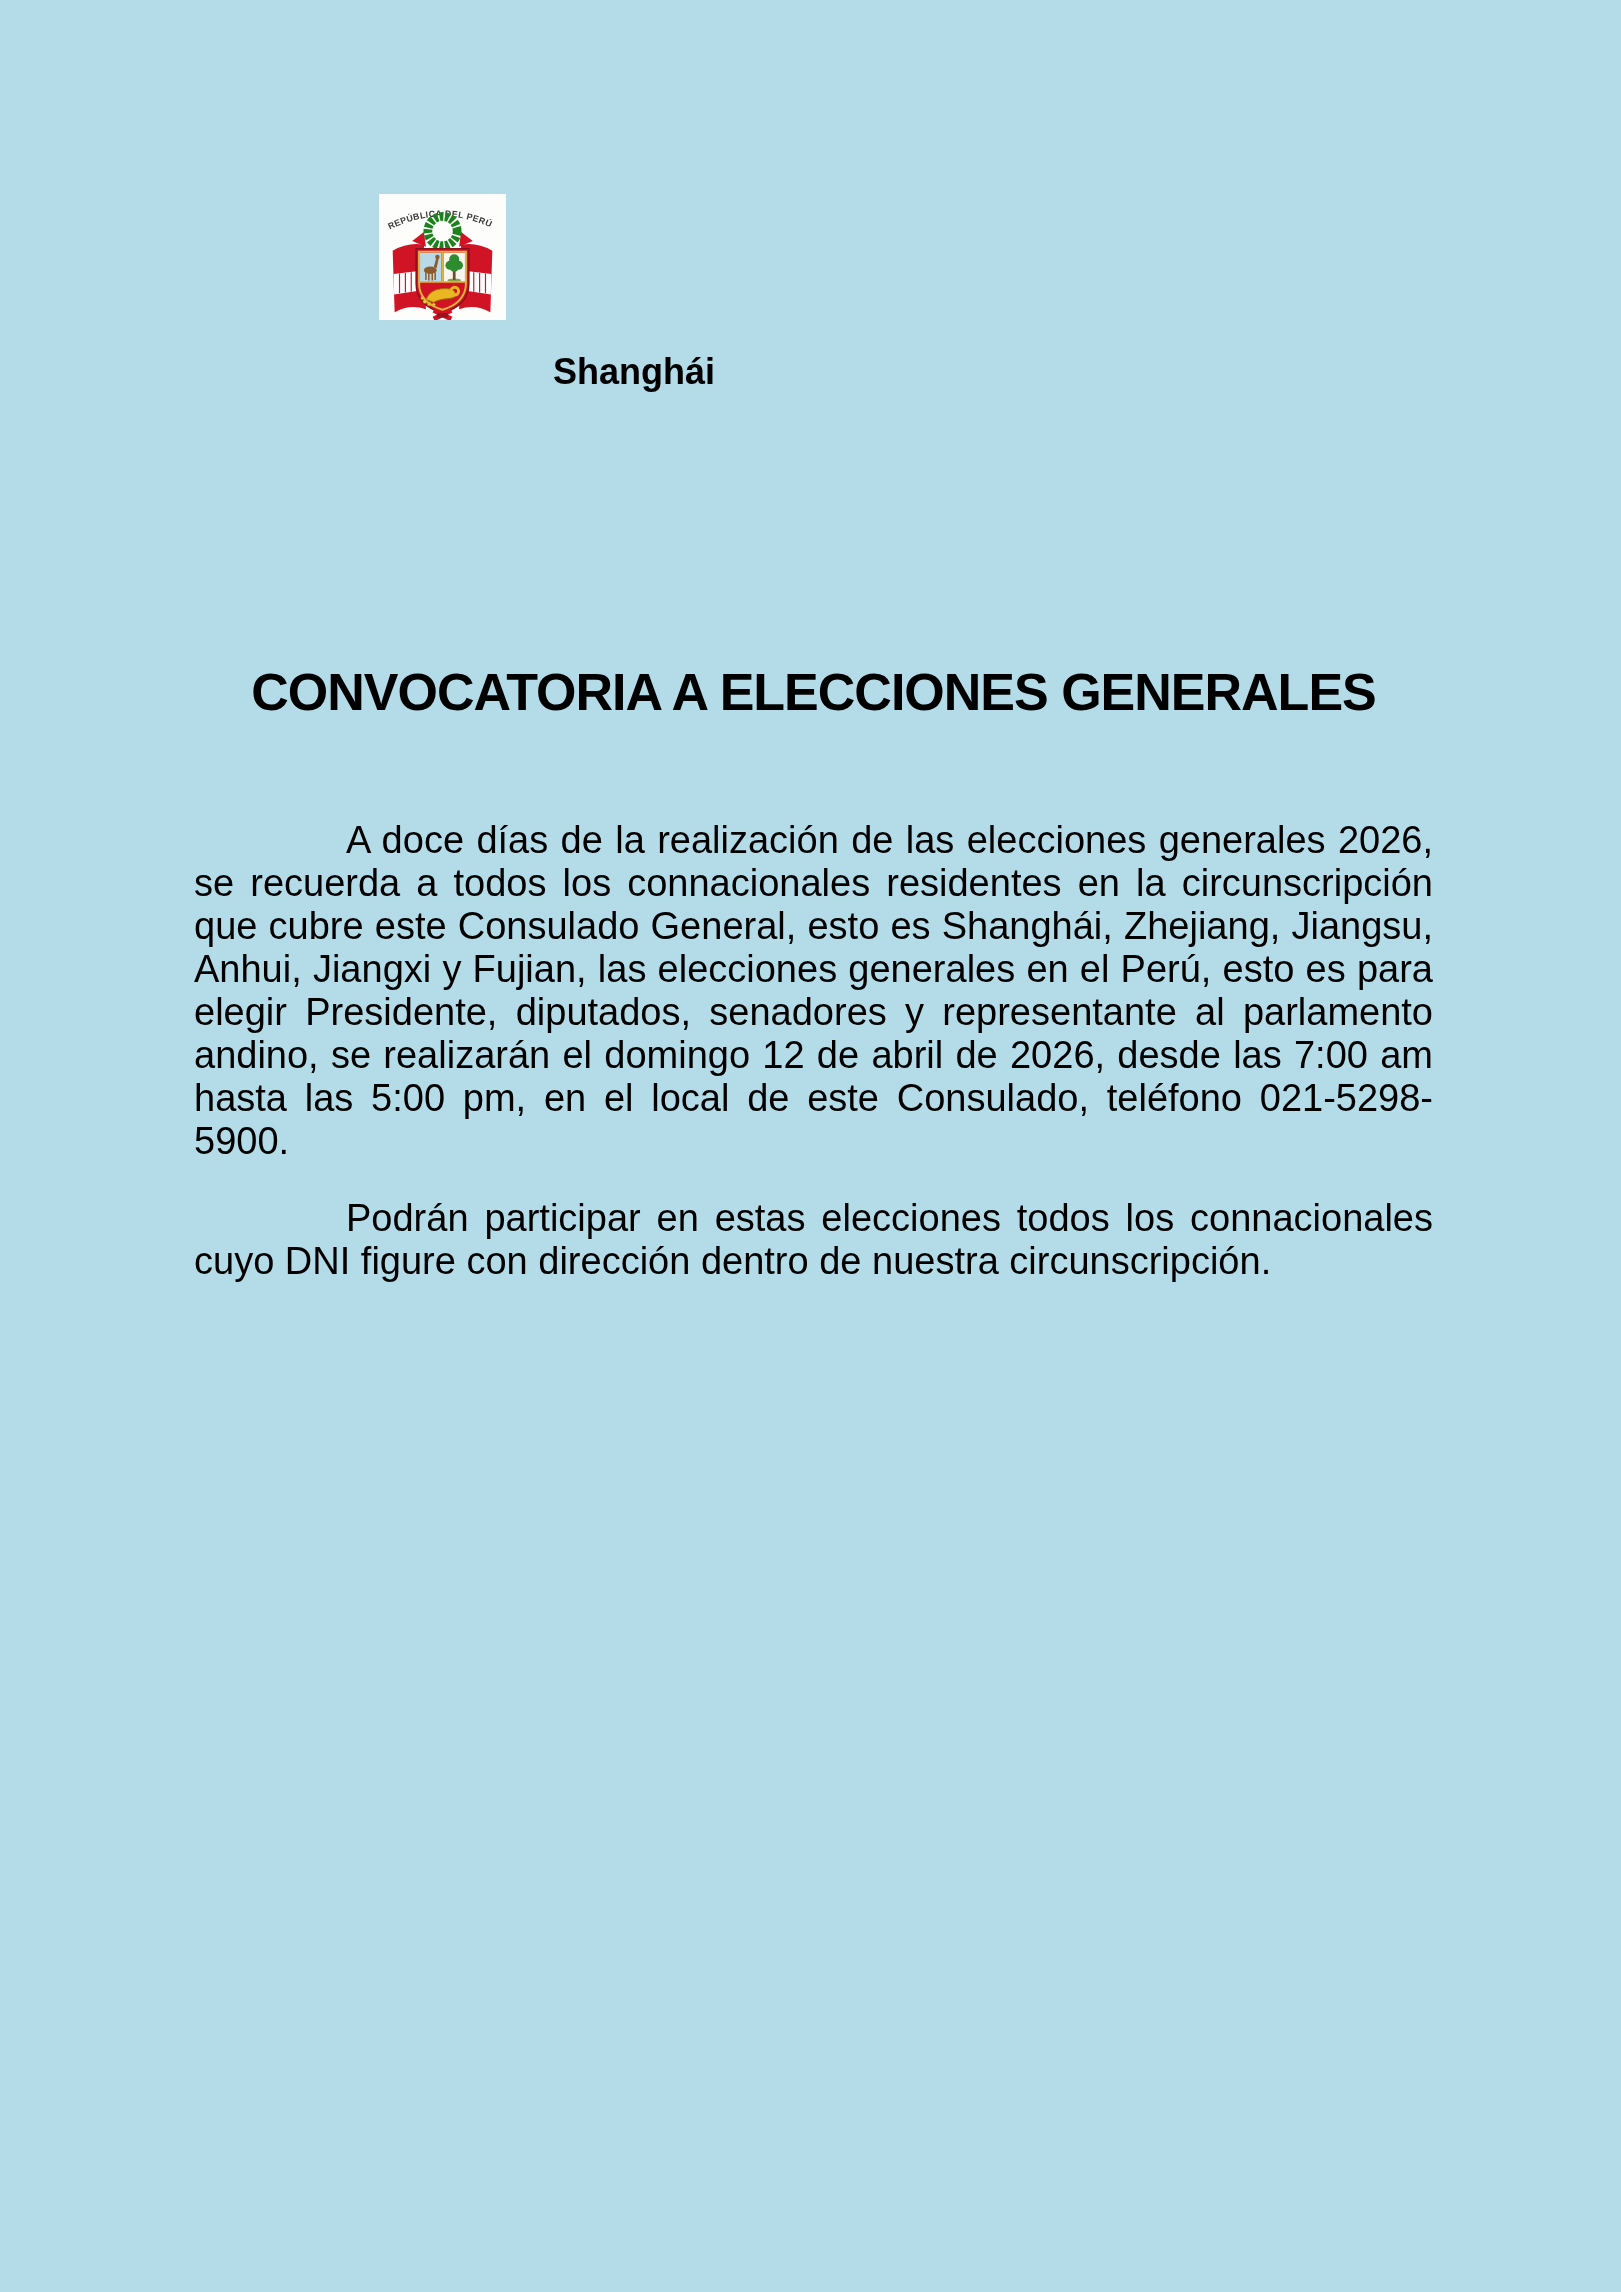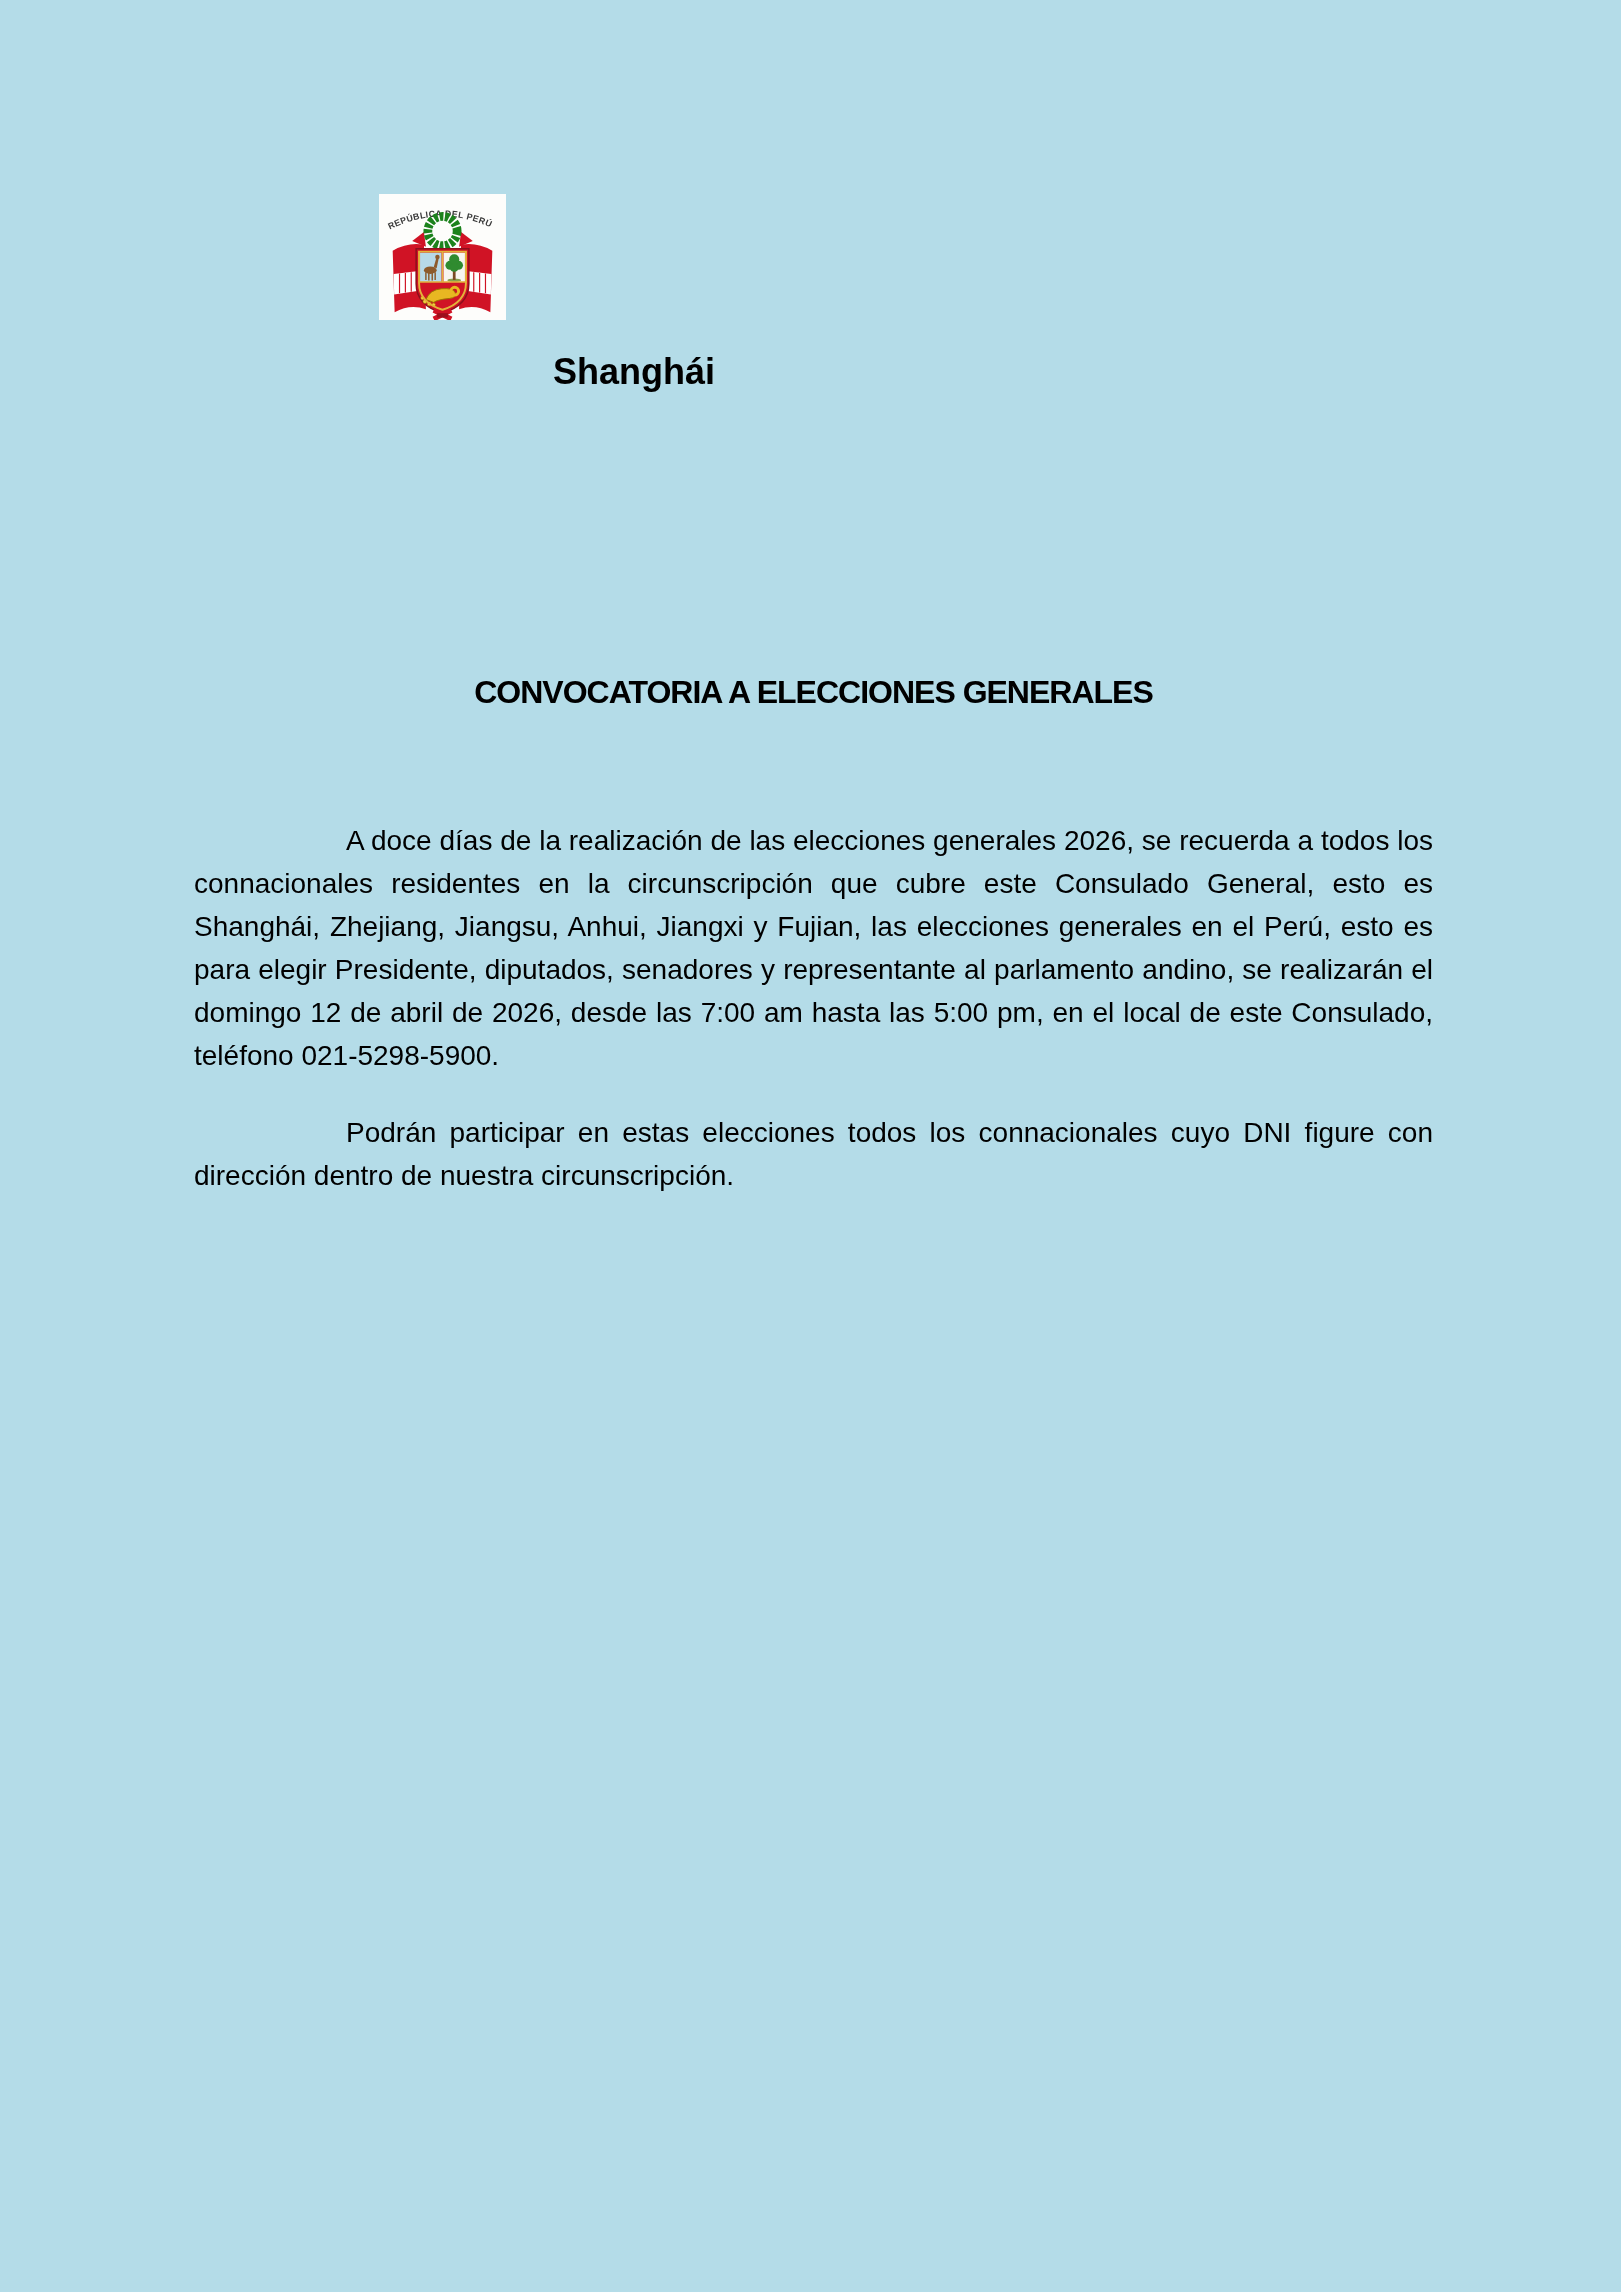--- a/index.html
+++ b/index.html
@@ -33,31 +33,31 @@
   }
   .org-line1 { white-space: pre; }
   .org-line2 { text-align: right; }
   .doc-title {
     position: absolute;
     left: 194px;
     top: 668px;
     width: 1239px;
     text-align: center;
     font-weight: bold;
-    font-size: 32px;
+    font-size: 52px;
     letter-spacing: -1px;
     line-height: 49px;
     white-space: pre;
   }
   .body-text {
     position: absolute;
     left: 194px;
     top: 819px;
     width: 1239px;
-    font-size: 28px;
+    font-size: 38px;
     line-height: 43px;
     text-align: justify;
   }
   .para { text-indent: 152px; margin: 0; }
   .para-2 { margin-top: 34px; }
   .date-line {
     margin-top: 69px;
     text-align: right;
   }
 </style>

